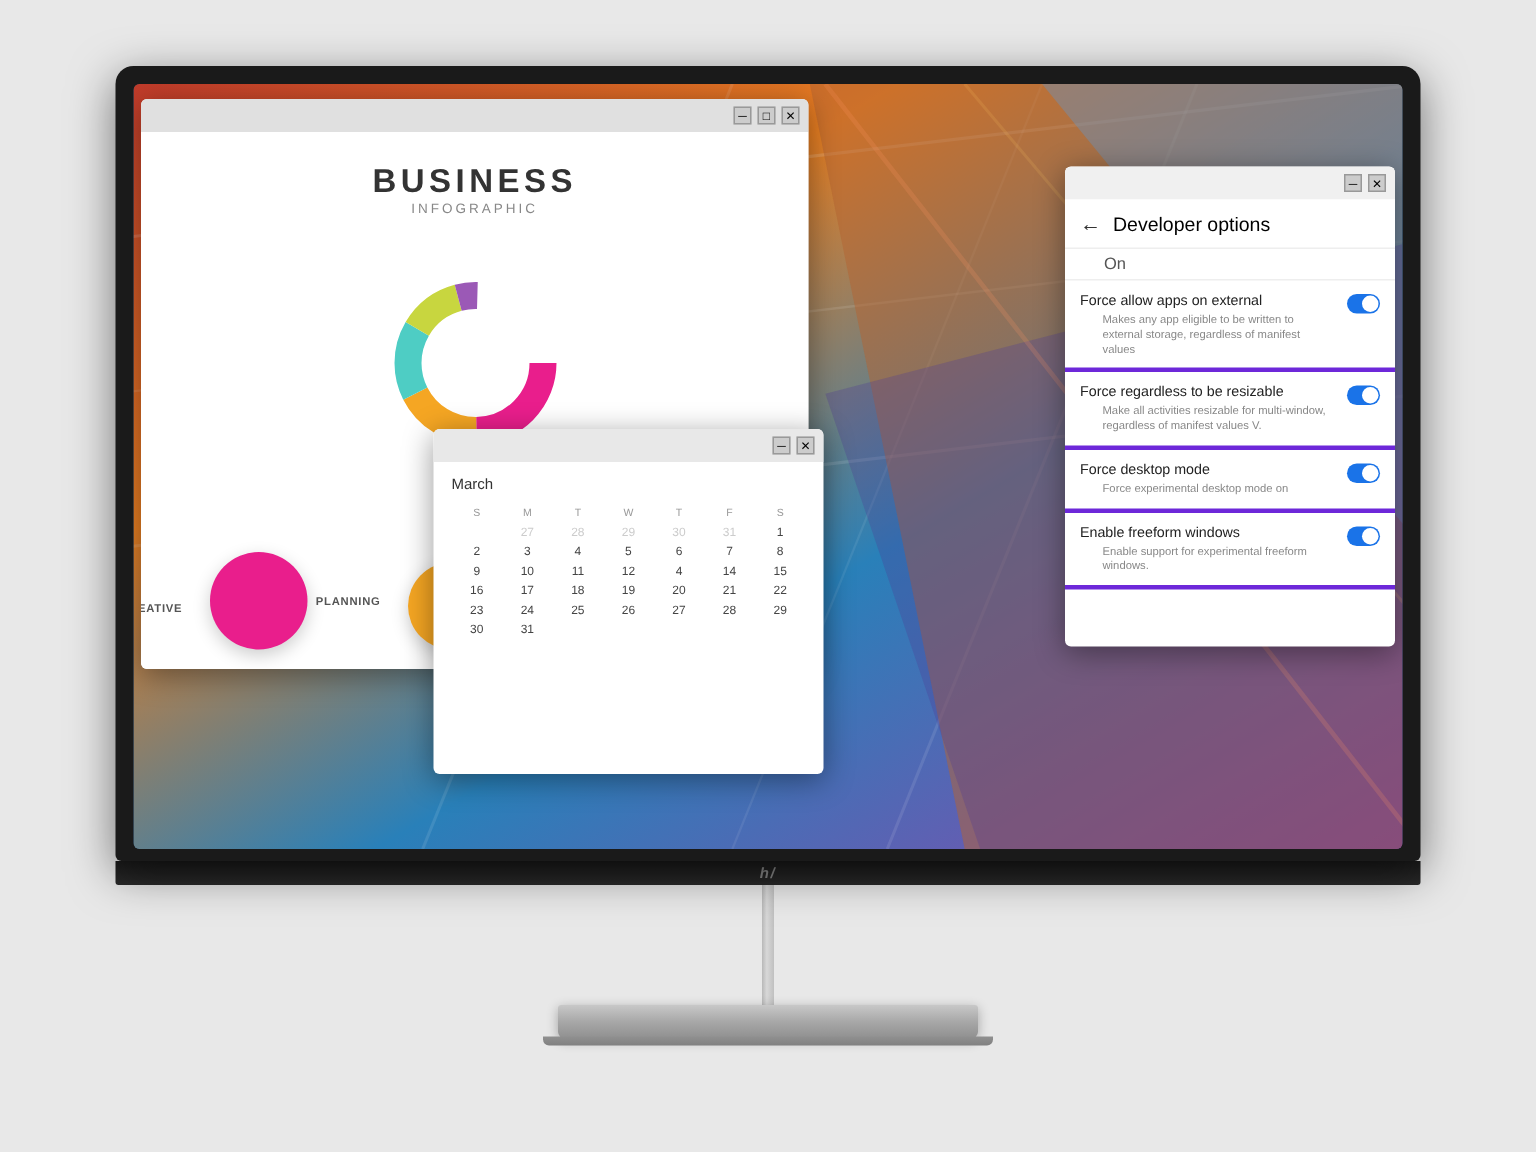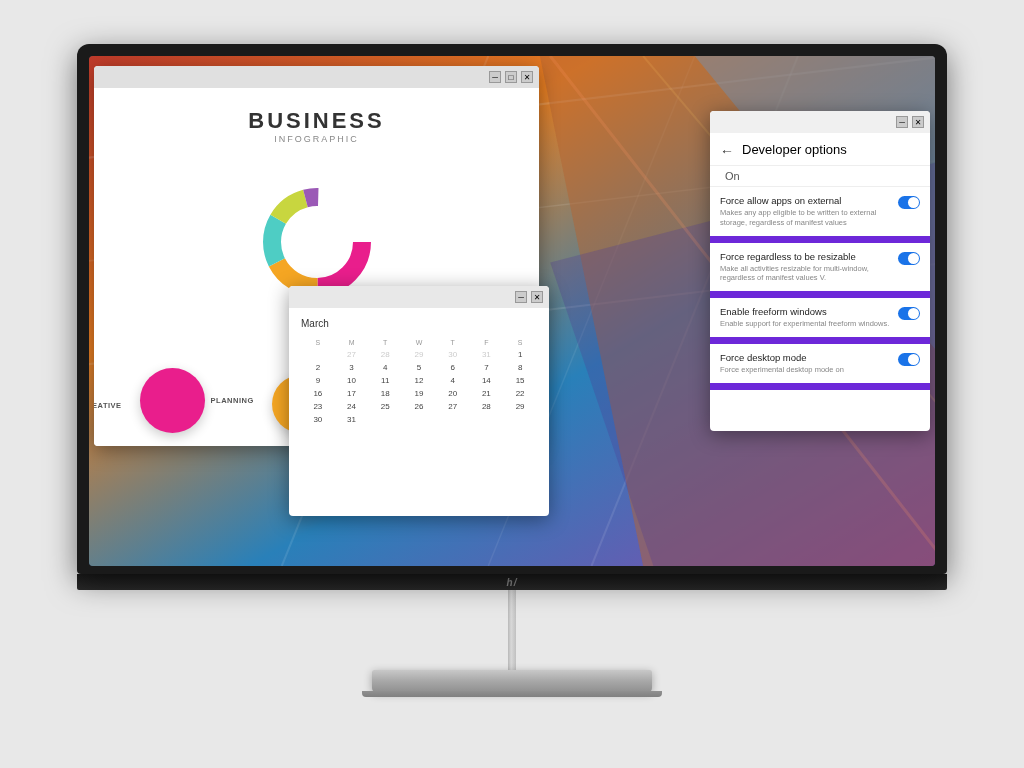--- a/index.html
+++ b/index.html
@@ -254,29 +254,29 @@
       cursor: pointer;
     }
 
     .dev-title {
       font-size: 13px;
       color: #000000;
       font-weight: 400;
     }
 
     .dev-on-label {
-      padding: 4px 15px;
+      padding: 4px 26px;
       font-size: 11px;
       color: #555;
       border-bottom: 1px solid #eee;
     }
 
     .dev-option {
       padding: 8px 10px;
-      border-bottom: 7px solid #6d28d9;
+      border-bottom: 3px solid #6d28d9;
       display: flex;
       align-items: flex-start;
       justify-content: space-between;
       gap: 8px;
     }
 
     .dev-option-text {
       flex: 1;
     }
 
@@ -284,20 +284,21 @@
       font-size: 9.5px;
       color: #222;
       font-weight: 500;
       margin-bottom: 2px;
     }
 
     .dev-option-desc {
       font-size: 7.5px;
       color: #888;
       line-height: 1.3;
+      margin-left: 15px;
     }
 
     .dev-toggle {
       width: 22px;
       height: 13px;
       background: #1a73e8;
       border-radius: 7px;
       position: relative;
       flex-shrink: 0;
       margin-top: 1px;
@@ -555,30 +556,30 @@
         <div class="dev-option">
           <div class="dev-option-text">
             <div class="dev-option-title">Force regardless to be resizable</div>
             <div class="dev-option-desc">Make all activities resizable for multi-window, regardless of manifest values V.</div>
           </div>
           <div class="dev-toggle"></div>
         </div>
 
         <div class="dev-option">
           <div class="dev-option-text">
+            <div class="dev-option-title">Force desktop mode</div>
+            <div class="dev-option-desc">Force experimental desktop mode on</div>
+          </div>
+          <div class="dev-toggle"></div>
+        </div>
+
+        <div class="dev-option">
+          <div class="dev-option-text">
             <div class="dev-option-title">Enable freeform windows</div>
             <div class="dev-option-desc">Enable support for experimental freeform windows.</div>
-          </div>
-          <div class="dev-toggle"></div>
-        </div>
-
-        <div class="dev-option">
-          <div class="dev-option-text">
-            <div class="dev-option-title">Force desktop mode</div>
-            <div class="dev-option-desc">Force experimental desktop mode on</div>
           </div>
           <div class="dev-toggle"></div>
         </div>
       </div>
 
     </div>
   </div>
   <div class="monitor-chin">
     <span class="hp-logo">h/</span>
   </div>

